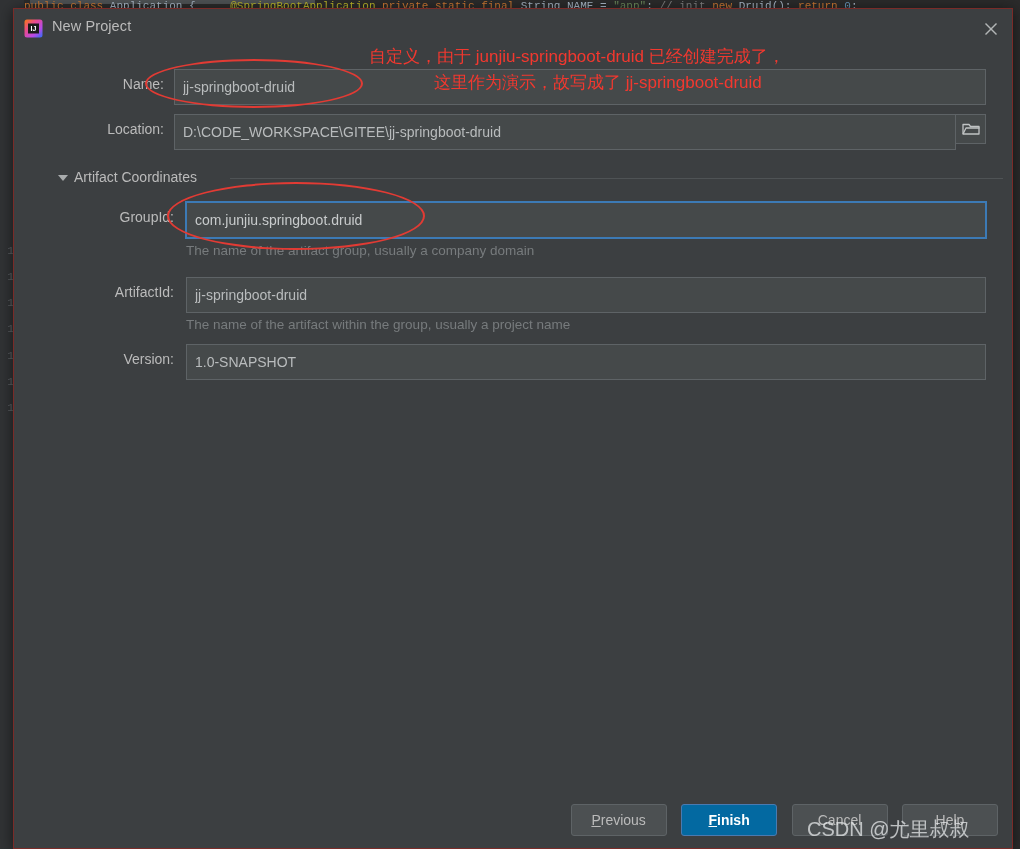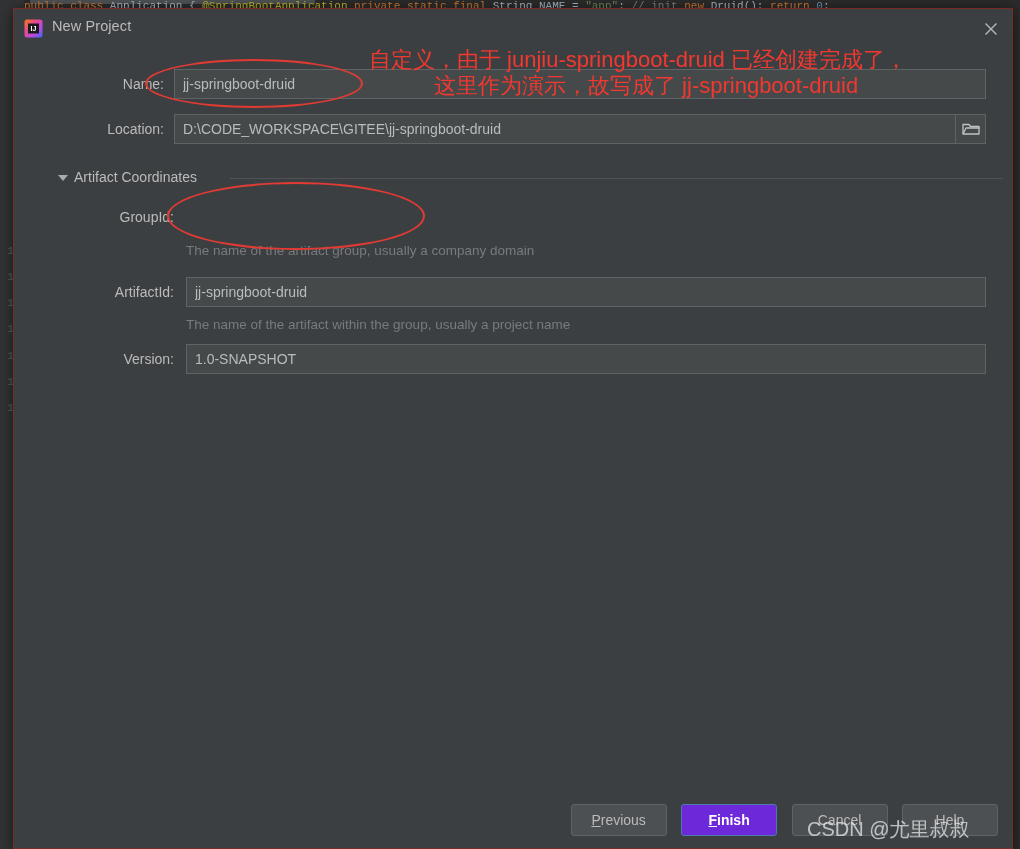--- a/index.html
+++ b/index.html
@@ -48,21 +48,21 @@
     white-space: nowrap;
     font-family: "Liberation Mono", monospace;
     font-size: 11px;
     line-height: 13px;
     color: #a9b7c6;
   }
   #editor-code-strip .tok-key { color: #cc7832; }
   #editor-code-strip .tok-str { color: #6a8759; }
   #editor-code-strip .tok-com { color: #808080; margin-top: 22px; }
   #editor-code-strip .tok-num { color: #6897bb; }
-  #editor-code-strip .tok-ann { color: #bbb529; }
+  #editor-code-strip .tok-ann { color: #bbb529; margin-left: 28px; }
   #editor-tab-ghost {
     position: absolute;
     left: 30px; top: 0;
     width: 285px; height: 4px;
     background: #4e5254;
   }
 
   
   #dialog {
     position: absolute;
@@ -107,21 +107,21 @@
   .field-label {
     position: absolute;
     text-align: right;
     font-size: 14px;
     color: #bbbbbb;
     line-height: 30px;
     white-space: nowrap;
   }
   .text-field {
     position: absolute;
-    height: 30px;
+    height: 36px;
     box-sizing: border-box;
     background: #45494a;
     border: 1px solid #5e6366;
     color: #b9bcbd;
     font-size: 14px;
     font-family: "Liberation Sans", sans-serif;
     padding: 0 8px;
     line-height: 28px;
     outline: none;
   }
@@ -199,38 +199,38 @@
     color: #bbbbbb;
     font-size: 14px;
     line-height: 30px;
     text-align: center;
     cursor: pointer;
     vertical-align: top;
     padding: 0 16px;
     font-family: "Liberation Sans", sans-serif;
   }
   .dlg-button.primary {
-    background: #6d28d9;
+    background: #0369a1;
     border: 1px solid #4a7ab0;
     color: #ffffff;
     font-weight: bold;
   }
   .dlg-button u { text-decoration: underline; }
 
   
   .annotation-ellipse {
     position: absolute;
     border: 2px solid #e23b34;
     border-radius: 50%;
     pointer-events: none;
   }
   .annotation-text {
     position: absolute;
     color: #f2382f;
-    font-size: 22px;
+    font-size: 17px;
     white-space: nowrap;
     pointer-events: none;
     font-family: "Liberation Sans", sans-serif;
   }
 
   
   #watermark {
     position: absolute;
     left: 762px; top: 816px;
     font-size: 20px;
@@ -317,20 +317,21 @@
   </div>
 
   <div id="section-artifact">
     <span id="section-triangle"></span>
     <span id="section-artifact-label">Artifact Coordinates</span>
     <span id="section-artifact-rule"></span>
   </div>
 
   <div class="form-row" style="top:193px; width:100%;">
     <span class="field-label" style="left:0; width:160px;">GroupId:</span>
+    <input class="text-field focused" style="left: 172px; width: 800px;" type="text" value="com.junjiu.springboot.druid" placeholder="com.example">
   </div>
   <span class="hint-text" style="left:172px; top:234px;">The name of the artifact group, usually a company domain</span>
 
   <div class="form-row" style="top:268px; width:100%;">
     <span class="field-label" style="left:0; width:160px;">ArtifactId:</span>
     <input class="text-field" style="left: 172px; width: 800px;" type="text" value="jj-springboot-druid" placeholder="demo">
   </div>
   <span class="hint-text" style="left:172px; top:308px;">The name of the artifact within the group, usually a project name</span>
 
   <div class="form-row" style="top:335px; width:100%;">

